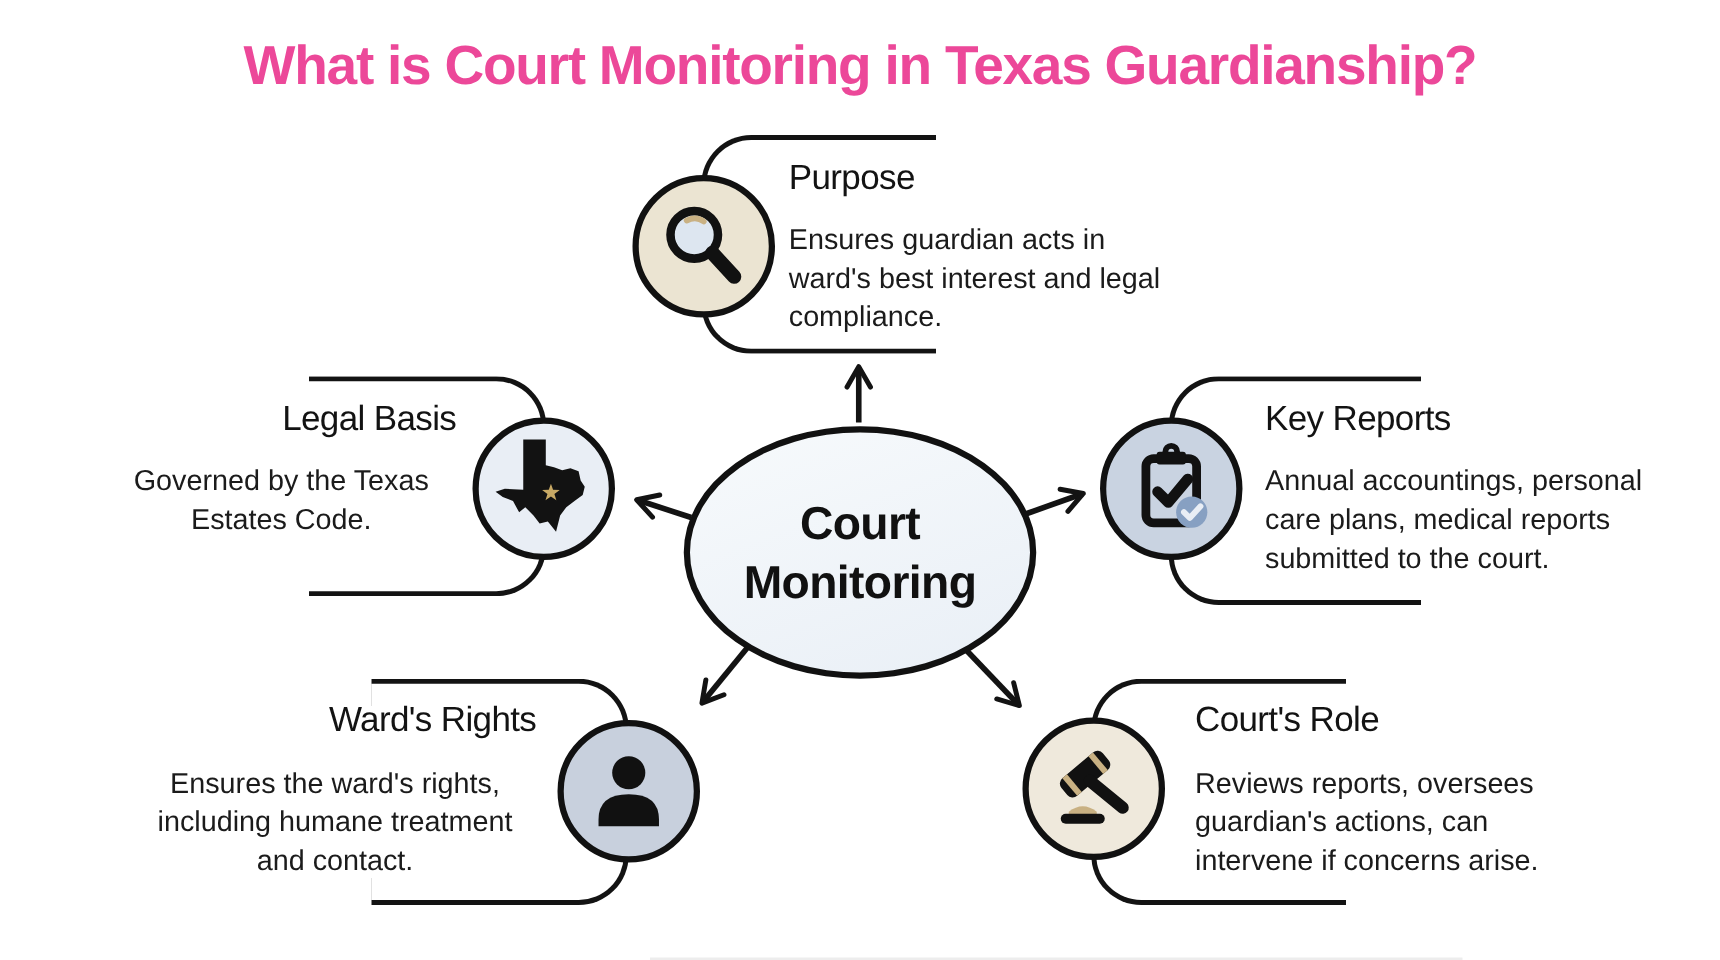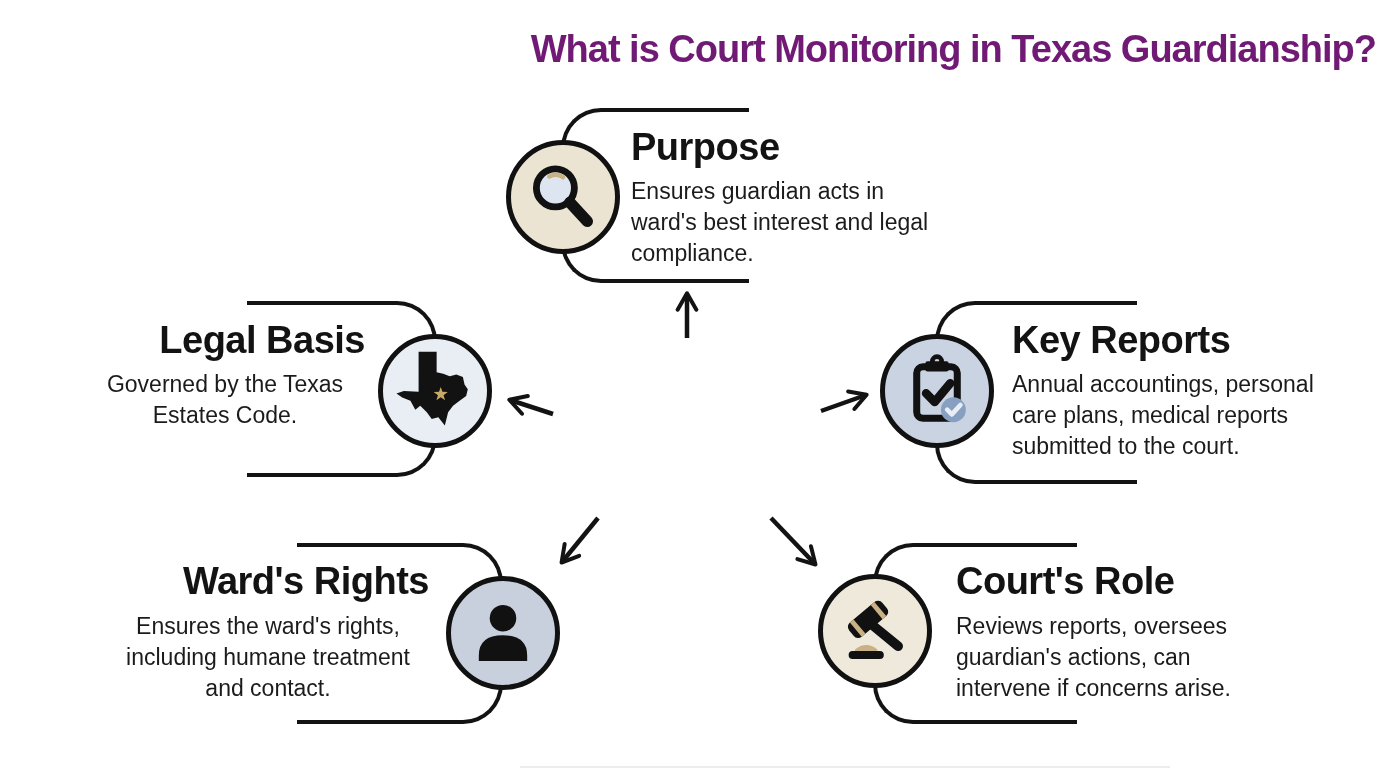--- a/index.html
+++ b/index.html
@@ -15,25 +15,25 @@
     background: #ffffff;
     overflow: hidden;
   }
 
   
   .main-title {
     position: absolute;
     top: 28px;
     left: 0;
     width: 100%;
-    text-align: right;
-    font-size: 38px;
+    text-align: center;
+    font-size: 44px;
     font-weight: 700;
     letter-spacing: -1px;
-    color: #701a75;
+    color: #ec4899;
   }
 
   
   svg.arrows {
     position: absolute;
     left: 0; top: 0;
     width: 1376px; height: 768px;
     z-index: 2;
     pointer-events: none;
   }
@@ -103,22 +103,22 @@
   .icon-purpose { left: 506px; top: 140px; background: #ebe4d2; }
   .icon-legal   { left: 378px; top: 334px; background: #e9eef5; }
   .icon-reports { left: 880px; top: 334px; background: #c9d3e1; }
   .icon-wards   { left: 446px; top: 576px; background: #c8d0dd; }
   .icon-courts  { left: 818px; top: 574px; background: #efe9dc; }
   .icon-circle svg { display: block; }
 
   
   .branch-title {
     position: absolute;
-    font-size: 38px;
-    font-weight: 700;
+    font-size: 28px;
+    font-weight: 400;
     letter-spacing: -0.5px;
     color: #131313;
     z-index: 5;
     white-space: nowrap;
   }
   .branch-desc {
     position: absolute;
     font-size: 23px;
     font-weight: 400;
     line-height: 1.34;
@@ -166,20 +166,23 @@
         <path d="M1.5,1 L8.5,5 L1.5,9" fill="none" stroke="#131313" stroke-width="1.7" stroke-linecap="round" stroke-linejoin="round"></path>
       </marker>
     </defs>
     <line x1="687" y1="338" x2="687" y2="294" stroke="#131313" stroke-width="4.5" marker-end="url(#arrowV)"></line>
     <line x1="553" y1="414" x2="510" y2="400" stroke="#131313" stroke-width="4.5" marker-end="url(#arrowV)"></line>
     <line x1="821" y1="411" x2="866" y2="395" stroke="#131313" stroke-width="4.5" marker-end="url(#arrowV)"></line>
     <line x1="598" y1="518" x2="562" y2="562" stroke="#131313" stroke-width="4.5" marker-end="url(#arrowV)"></line>
     <line x1="771" y1="518" x2="815" y2="564" stroke="#131313" stroke-width="4.5" marker-end="url(#arrowV)"></line>
   </svg>
 
+  <div class="center-ellipse">
+    <span class="center-label">Court Monitoring</span>
+  </div>
 
   <div>
     <div class="bracket open-right bracket-purpose"></div>
     <div class="icon-circle icon-purpose">
       <svg width="76" height="76" viewBox="0 0 100 100">
         <circle cx="40" cy="38" r="25" fill="#dde6f0" stroke="#111" stroke-width="9"></circle>
         <path d="M32,23 Q42,18 50,24" fill="none" stroke="#c9b183" stroke-width="6" stroke-linecap="round"></path>
         <line x1="59" y1="57" x2="82" y2="82" stroke="#111" stroke-width="15" stroke-linecap="round"></line>
       </svg>
     </div>

